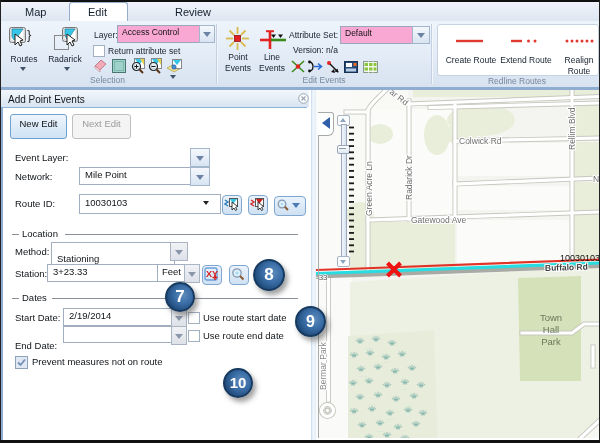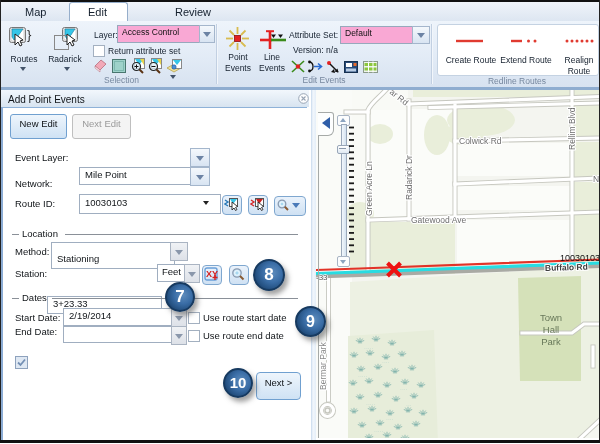--- a/index.html
+++ b/index.html
@@ -106,21 +106,21 @@
       <path d="M3.5 8.5 h4" stroke="#111" stroke-width="1"></path>
     </g>
     <g transform="translate(73,0)">
       <path d="M1 10 L8 6 L15 10 L8 14 Z" fill="#f0e29a" stroke="#b09a40" stroke-width=".7"></path>
       <rect x="6.5" y="1.5" width="9" height="9" fill="#fff" stroke="#888"></rect>
       <path d="M7 2 L15 2 L11 7 Z" fill="#35c6e8"></path>
       <circle cx="8" cy="9" r="2.2" fill="#4a90d8" stroke="#1a5a9a" stroke-width=".6"></circle>
     </g>
   </svg>
   <div class="dArr" style="left:170px;top:75px;"></div>
-  <div class="grplabel" style="left:14px;top:75px;width:215px;text-align:center;">Selection</div>
+  <div class="grplabel" style="left:0;top:75px;width:215px;text-align:center;">Selection</div>
   <div class="vsep" style="left:216px;"></div>
 
   <svg class="abs" style="left:226px;top:27px;" width="24" height="24" viewBox="0 0 24 24">
     <g stroke="#d8bc50" stroke-width="1.8">
       <line x1="11.5" y1="0" x2="11.5" y2="7"></line>
         <line x1="11.5" y1="16" x2="11.5" y2="23"></line>
       <line x1="0" y1="11.5" x2="7" y2="11.5"></line>
         <line x1="16" y1="11.5" x2="23" y2="11.5"></line>
       <line x1="3.5" y1="3.5" x2="8" y2="8"></line>
         <line x1="15" y1="15" x2="19.5" y2="19.5"></line>
@@ -207,21 +207,21 @@
     <circle cx="5.5" cy="5.5" r="4.8" fill="#fdfdfe" stroke="#98a4b4" stroke-width="1"></circle>
     <path d="M3.5 3.5 L7.5 7.5 M7.5 3.5 L3.5 7.5" stroke="#98a4b4" stroke-width="1.1"></path>
   </svg>
   <div class="pbtn" style="left:10px;top:114px;width:55px;height:20px;padding-top:3px;">New Edit</div>
   <div class="pbtn" style="left:72px;top:114px;width:57px;height:20px;padding-top:3px;background:#f4f4f4;border-color:#bfbfbf;color:#9a9a9a;">Next Edit</div>
 
   <span class="lbl" style="left:15px;top:152px;">Event Layer:</span>
   <div class="cbtn" style="left:190px;top:148px;width:18px;height:17px;">
       <i></i>
     </div>
-  <span class="lbl" style="left:15px;top:178px;">Network:</span>
+  <span class="lbl" style="left:15px;top:171px;">Network:</span>
   <div class="tbox" style="left:79px;top:167px;width:109px;height:15px;padding:1px 0 0 5px;">Mile Point</div>
   <div class="cbtn" style="left:190px;top:167px;width:18px;height:17px;">
       <i></i>
     </div>
   <span class="lbl" style="left:15px;top:198px;">Route ID:</span>
   <div class="tbox" style="left:79px;top:194px;width:135px;height:16px;padding:2px 0 0 5px;">10030103</div>
   <div class="dArr" style="left:203px;top:201px;border-top-color:#222;"></div>
   <div class="iconbtn" style="left:222px;top:195px;"></div>
   <svg class="abs" style="left:224px;top:197px;" width="15" height="15" viewBox="0 0 15 15">
     <path d="M1 3 l3 2 l-3 2 l3 2" fill="none" stroke="#2a7ab8" stroke-width="1.4"></path>
@@ -246,21 +246,21 @@
 
   <div class="fsline" style="left:12px;top:234px;width:7px;"></div>
   <span class="lbl" style="left:22px;top:228px;">Location</span>
   <div class="fsline" style="left:65px;top:234px;width:233px;"></div>
   <span class="lbl" style="left:15px;top:246px;">Method:</span>
   <div class="tbox" style="left:51px;top:242px;width:117px;height:15px;padding:10px 0 0 5px;">Stationing</div>
   <div class="cbtng" style="left:170px;top:242px;width:16px;height:17px;">
       <i></i>
     </div>
   <span class="lbl" style="left:15px;top:268px;">Station:</span>
-  <div class="tbox" style="left:47px;top:264px;width:108px;height:15px;padding:1px 0 0 5px;margin-top:32px;">3+23.33</div>
+  <div class="tbox" style="left:47px;top:264px;width:108px;height:15px;padding:1px 0 0 5px;">3+23.33</div>
   <div class="tbox" style="left:157px;top:264px;width:25px;height:15px;padding:1px 0 0 4px;">Feet</div>
   <div class="cbtng" style="left:184px;top:264px;width:14px;height:17px;">
       <i></i>
     </div>
   <div class="iconbtn" style="left:202px;top:265px;"></div>
   <svg class="abs" style="left:204px;top:267px;" width="15" height="15" viewBox="0 0 15 15">
     <rect x="1" y="1" width="12" height="12" rx="2" fill="none" stroke="#6a9fd8" stroke-width="1.4"></rect>
     <text x="2" y="10" font-size="9" font-weight="bold" fill="#d42020" font-family="Liberation Sans">XY</text>
     <path d="M11 8 v5 M8.5 10.5 h5" stroke="#d42020" stroke-width="1.4"></path>
   </svg>
@@ -274,32 +274,32 @@
   <div class="fsline" style="left:12px;top:298px;width:7px;"></div>
   <span class="lbl" style="left:22px;top:292px;">Dates</span>
   <div class="fsline" style="left:52px;top:298px;width:246px;"></div>
   <span class="lbl" style="left:15px;top:312px;">Start Date:</span>
   <div class="tbox" style="left:63px;top:308px;width:107px;height:15px;padding:1px 0 0 5px;">2/19/2014</div>
   <div class="cbtng" style="left:171px;top:308px;width:14px;height:17px;">
       <i></i>
     </div>
   <div class="chk" style="left:188px;top:312px;"></div>
   <span class="lbl" style="left:203px;top:312px;">Use route start date</span>
-  <span class="lbl" style="left:15px;top:326px;text-align:center;">End Date:</span>
+  <span class="lbl" style="left:15px;top:340px;text-align:center;">End Date:</span>
   <div class="tbox" style="left:63px;top:326px;width:107px;height:15px;"></div>
   <div class="cbtng" style="left:171px;top:326px;width:14px;height:17px;">
       <i></i>
     </div>
   <div class="chk" style="left:188px;top:330px;"></div>
   <span class="lbl" style="left:203px;top:330px;">Use route end date</span>
   <div class="chk" style="left:15px;top:356px;width:11px;height:11px;background:#dfe8f3;border-color:#8ea2bd;"></div>
   <svg class="abs" style="left:16px;top:357px;" width="11" height="11" viewBox="0 0 11 11">
     <path d="M2 5.5 L4.5 8 L9 2.5" fill="none" stroke="#7490b4" stroke-width="1.8"></path>
   </svg>
-  <div class="pbtn" style="left:256px;top:372px;width:43px;height:22px;padding-top:4px;border-radius:4px;">Next &gt;</div>
+  <span class="lbl" style="left:32px;top:356px;">Prevent measures not on route</span>
   <div class="abs" id="split"></div>
   <div class="abs" id="map">
   <svg width="284" height="350" viewBox="0 0 284 350">
     <defs>
       <g id="mg" stroke="#7cb0aa" stroke-width="0.8" fill="none">
         <path d="M0 0 L0 -4.2 M0 0 L-2.7 -3.4 M0 0 L2.7 -3.4 M0 0 L-4.2 -1.5 M0 0 L4.2 -1.5 M-2.1 0.8 L2.1 0.8"></path>
       </g>
     </defs>
     <rect x="0" y="0" width="284" height="350" fill="#f4f5f0"></rect>
     <rect x="0" y="0" width="36" height="350" fill="#fafbf8"></rect>

